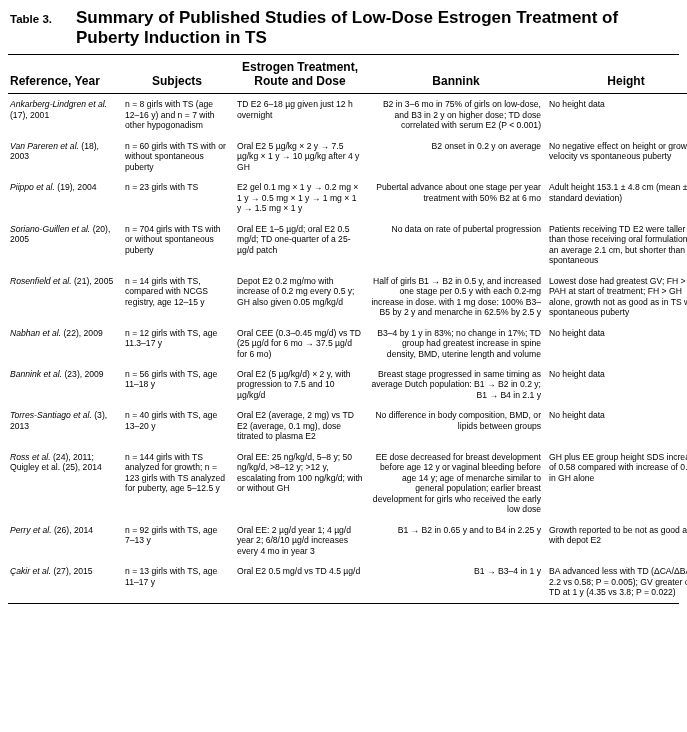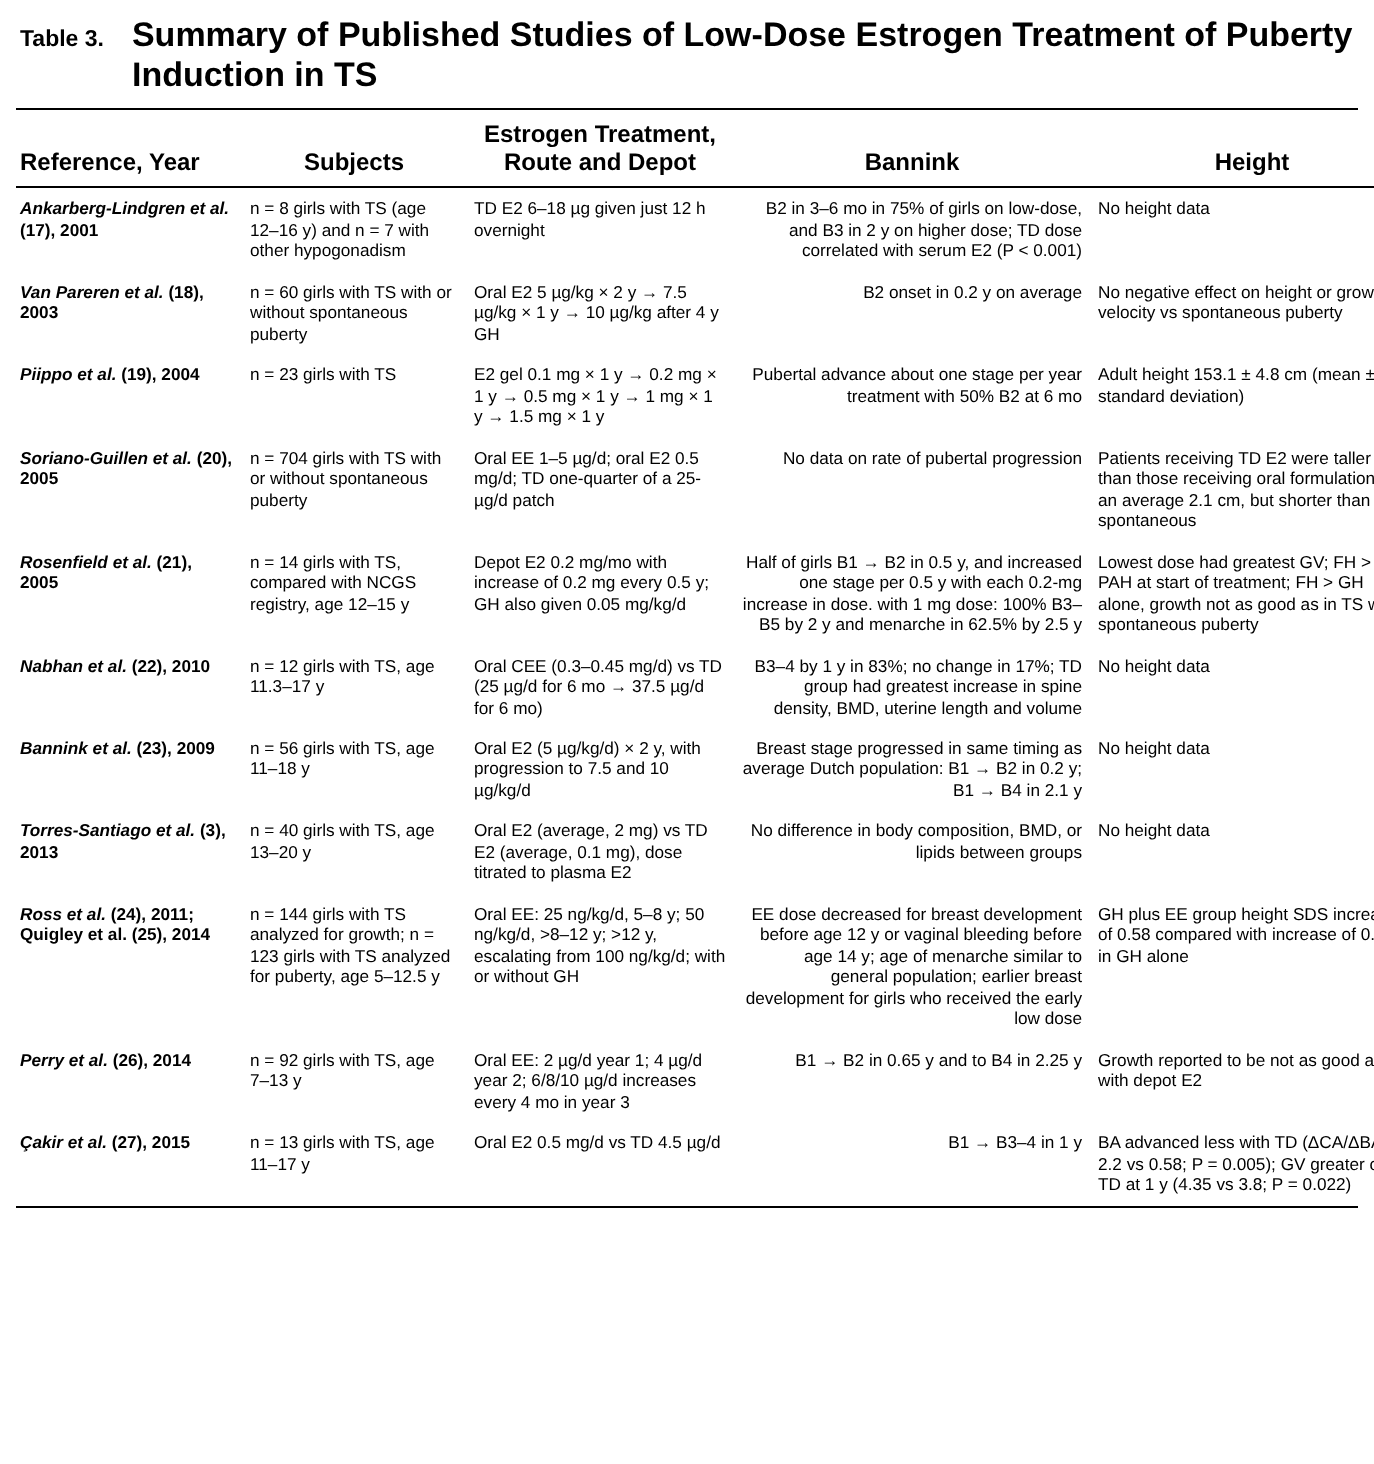--- a/index.html
+++ b/index.html
@@ -19,20 +19,21 @@
     width: 687px;
     height: 732px;
     box-sizing: border-box;
     padding: 0 8px;
   }
   .title-row {
     display: flex;
     align-items: baseline;
     padding: 8px 2px 6px 2px;
     border-bottom: 1.6px solid #000;
+    gap: 10px;
   }
   .title-label {
     font-family: "Liberation Sans", sans-serif;
     font-weight: bold;
     font-size: 11.5px;
     white-space: nowrap;
     margin-right: 14px;
   }
   .title-text {
     font-family: "Liberation Sans", sans-serif;
@@ -62,21 +63,21 @@
   table.study tbody td {
     font-family: "Liberation Sans", sans-serif;
     font-size: 8.6px;
     line-height: 1.22;
     vertical-align: top;
     padding: 5px 4px 5px 4px;
   }
   table.study tbody tr td.col-ref {
     padding-left: 2px;
   }
-  .col-ref { width: 107px; font-weight: bold; }
+  .col-ref { width: 107px; }
   .col-subj { width: 104px; }
   .col-treat { width: 126px; }
   .col-out { width: 170px; text-align: right; }
   .col-height { width: 154px; }
 
   .it { font-style: italic; }
   .bottom-rule {
     border-top: 1.6px solid #000;
     margin-top: 0px;
   }
@@ -91,21 +92,21 @@
     <span class="title-text">Summary of Published Studies of Low-Dose Estrogen Treatment of Puberty Induction in TS</span>
   </div>
 
   <table class="study">
     <thead>
       <tr>
         <th class="col-ref">Reference, Year</th>
         <th class="col-subj">Subjects</th>
         <th class="col-treat">
           <span>Estrogen Treatment,</span><br>
-          <span>Route and Depot</span>
+          <span>Route and Dose</span>
         </th>
         <th class="col-out">Bannink</th>
         <th class="col-height">Height</th>
       </tr>
     </thead>
     <tbody>
       <tr>
         <td class="col-ref"><span class="it">Ankarberg-Lindgren et al.</span><span> (17), 2001</span></td>
         <td class="col-subj">n = 8 girls with TS (age 12–16 y) and n = 7 with other hypogonadism</td>
         <td class="col-treat">TD E2 6–18 µg given just 12 h overnight</td>
@@ -134,21 +135,21 @@
         <td class="col-height">Patients receiving TD E2 were taller than those receiving oral formulation by an average 2.1 cm, but shorter than spontaneous</td>
       </tr>
       <tr>
         <td class="col-ref"><span class="it">Rosenfield et al.</span><span> (21), 2005</span></td>
         <td class="col-subj">n = 14 girls with TS, compared with NCGS registry, age 12–15 y</td>
         <td class="col-treat">Depot E2 0.2 mg/mo with increase of 0.2 mg every 0.5 y; GH also given 0.05 mg/kg/d</td>
         <td class="col-out">Half of girls B1 → B2 in 0.5 y, and increased one stage per 0.5 y with each 0.2-mg increase in dose. with 1 mg dose: 100% B3–B5 by 2 y and menarche in 62.5% by 2.5 y</td>
         <td class="col-height">Lowest dose had greatest GV; FH &gt; PAH at start of treatment; FH &gt; GH alone, growth not as good as in TS with spontaneous puberty</td>
       </tr>
       <tr>
-        <td class="col-ref"><span class="it">Nabhan et al.</span><span> (22), 2010</span></td>
+        <td class="col-ref"><span class="it">Nabhan et al.</span><span> (22), 2009</span></td>
         <td class="col-subj">n = 12 girls with TS, age 11.3–17 y</td>
         <td class="col-treat">Oral CEE (0.3–0.45 mg/d) vs TD (25 µg/d for 6 mo → 37.5 µg/d for 6 mo)</td>
         <td class="col-out">B3–4 by 1 y in 83%; no change in 17%; TD group had greatest increase in spine density, BMD, uterine length and volume</td>
         <td class="col-height">No height data</td>
       </tr>
       <tr>
         <td class="col-ref"><span class="it">Bannink et al.</span><span> (23), 2009</span></td>
         <td class="col-subj">n = 56 girls with TS, age 11–18 y</td>
         <td class="col-treat">Oral E2 (5 µg/kg/d) × 2 y, with progression to 7.5 and 10 µg/kg/d</td>
         <td class="col-out">Breast stage progressed in same timing as average Dutch population: B1 → B2 in 0.2 y; B1 → B4 in 2.1 y</td>

